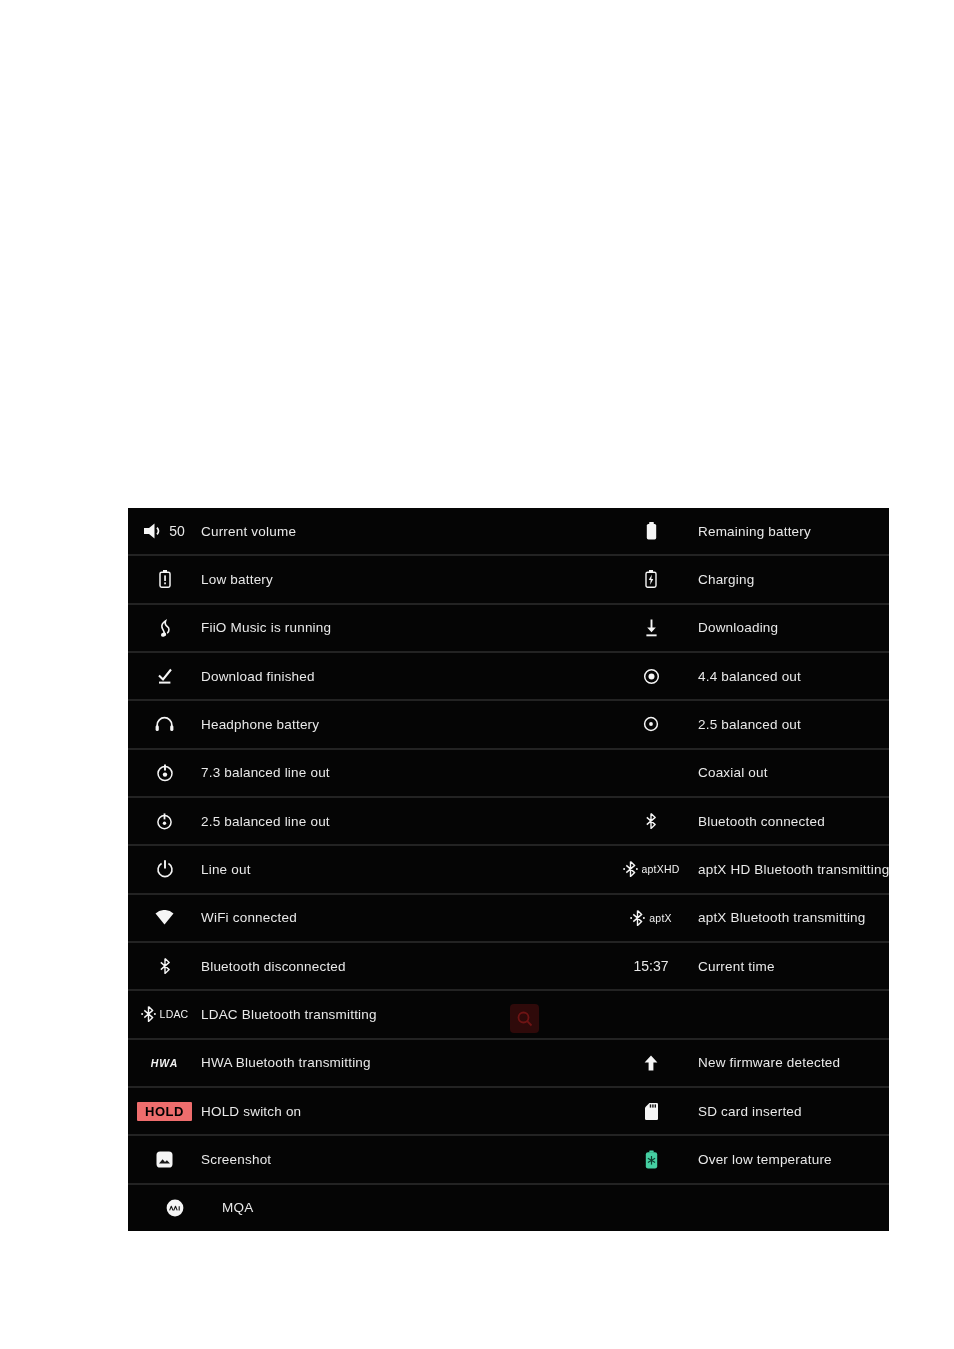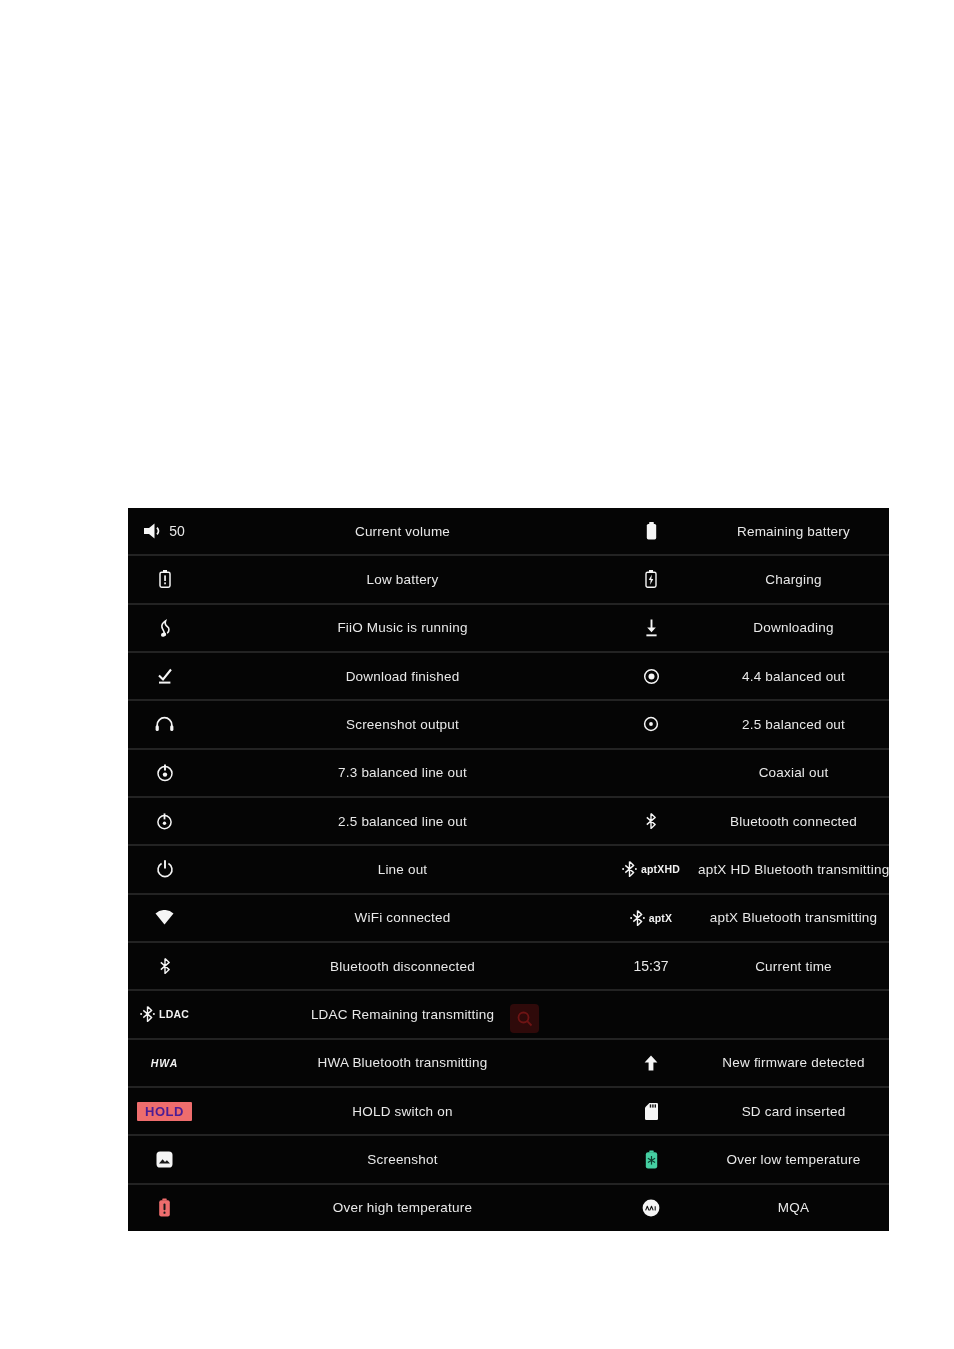--- a/index.html
+++ b/index.html
@@ -1,33 +1,33 @@
 <!DOCTYPE html>
 <html><head>
 <meta charset="utf-8">
 <style>
   html,body{margin:0;padding:0;background:#ffffff;}
   .page{position:relative;width:954px;height:1349px;background:#ffffff;overflow:hidden;
         font-family:"Liberation Sans", sans-serif;}
   .status-table{position:absolute;left:128px;top:508px;width:761px;height:723px;
-                background:#050505;display:flex;flex-direction:column;text-align:center;}
+                background:#050505;display:flex;flex-direction:column;}
   .row{flex:1;display:flex;align-items:center;}
   .row + .row{border-top:2px solid #232323;}
   .half{display:flex;align-items:center;height:100%;}
   .half.left{width:476px;}
   .half.right{width:285px;}
   .icon-cell{display:flex;align-items:center;justify-content:center;gap:4px;height:100%;}
   .half.left  .icon-cell{width:73px;flex:0 0 73px;}
   .half.right .icon-cell{width:94px;flex:0 0 94px;}
   .label{flex:1;color:#e9e9e9;font-size:13.5px;letter-spacing:.2px;white-space:nowrap;}
   .icon{display:inline-flex;align-items:center;justify-content:center;color:#f5f5f5;}
   .t-md{color:#e9e9e9;font-size:14px;}
-  .t-sm{color:#f2f2f2;font-size:10.5px;font-weight:bold;letter-spacing:.2px;}
+  .t-sm{color:#f2f2f2;font-size:10.5px;font-weight:normal;letter-spacing:.2px;}
   .t-hwa{color:#f2f2f2;font-size:10.5px;font-weight:bold;font-style:italic;letter-spacing:1px;}
-  .t-hold{background:#ee6d6d;color:#4c1d95;font-size:13px;font-weight:bold;
+  .t-hold{background:#ee6d6d;color:#000000;font-size:13px;font-weight:bold;
           padding:2px 8px;border-radius:1px;letter-spacing:.5px;}
   .watermark{position:absolute;left:510px;top:1004px;width:29px;height:29px;border-radius:4px;
              background:#340b0b;display:flex;align-items:center;justify-content:center;opacity:.9;}
 </style>
 </head>
 <body>
 
 <div class="page">
 
   <div class="status-table" id="table">
@@ -140,21 +140,21 @@
       <div class="half left">
         <span class="icon-cell">
             <span class="icon">
               <svg width="19" height="16" viewBox="0 0 19 16">
                 <path d="M2.2,13 L2.2,9 A7.2,7.2 0 0 1 16.8,9 L16.8,13" stroke="#f5f5f5" stroke-width="1.7" fill="none"></path>
                 <rect x="0.6" y="9.3" width="3.2" height="5.8" rx="1.5" fill="#f5f5f5"></rect>
                 <rect x="15.2" y="9.3" width="3.2" height="5.8" rx="1.5" fill="#f5f5f5"></rect>
               </svg>
             </span>
           </span>
-        <span class="label">Screenshot output</span>
+        <span class="label">Headphone battery</span>
       </div>
       <div class="half right">
         <span class="icon-cell">
             <span class="icon">
               <svg width="16" height="16" viewBox="0 0 16 16">
                 <circle cx="8" cy="8" r="6.4" fill="none" stroke="#f5f5f5" stroke-width="1.5"></circle>
                 <circle cx="8" cy="8" r="1.9" fill="#f5f5f5"></circle>
               </svg>
             </span>
           </span>
@@ -283,21 +283,21 @@
         <span class="icon-cell">
             <span class="icon">
               <svg width="15" height="16" viewBox="0 0 15 16">
                 <path d="M7.5,0.6 L7.5,15.4 L11.7,11.6 L3.3,4.4 M7.5,0.6 L11.7,4.4 L3.3,11.6" stroke="#f5f5f5" stroke-width="1.4" fill="none" stroke-linejoin="round"></path>
                 <circle cx="1.1" cy="8" r="1" fill="#f5f5f5"></circle>
                 <circle cx="13.9" cy="8" r="1" fill="#f5f5f5"></circle>
               </svg>
             </span>
             <span class="t-sm">LDAC</span>
           </span>
-        <span class="label">LDAC Remaining transmitting</span>
+        <span class="label">LDAC Bluetooth transmitting</span>
       </div>
     </div>
 
     <div class="row">
       <div class="half left">
         <span class="icon-cell">
             <span class="t-hwa">HWA</span>
           </span>
         <span class="label">HWA Bluetooth transmitting</span>
       </div>
@@ -359,33 +359,20 @@
                   <line x1="10.1" y1="8.2" x2="2.9" y2="12.4"></line>
                 </g>
               </svg>
             </span>
           </span>
         <span class="label">Over low temperature</span>
       </div>
     </div>
 
     <div class="row">
-      <div class="half left">
-        <span class="icon-cell">
-            <span class="icon">
-              <svg width="13" height="19" viewBox="0 0 13 19">
-                <rect x="4.3" y="0.4" width="4.4" height="2.2" rx="0.6" fill="#ee6d6d"></rect>
-                <rect x="1.2" y="2.2" width="10.6" height="16.2" rx="2" fill="#ee6d6d"></rect>
-                <rect x="5.5" y="5.6" width="2" height="6.6" rx="0.9" fill="#1a1a1a"></rect>
-                <rect x="5.5" y="13.6" width="2" height="2.2" rx="0.9" fill="#1a1a1a"></rect>
-              </svg>
-            </span>
-          </span>
-        <span class="label">Over high temperature</span>
-      </div>
       <div class="half right">
         <span class="icon-cell">
             <span class="icon">
               <svg width="18" height="18" viewBox="0 0 18 18">
                 <circle cx="9" cy="9" r="8.4" fill="#f5f5f5"></circle>
                 <path d="M3.6,11.4 L5.3,7.2 L7,11.4 M7.8,11.4 L9.5,7.2 L11.2,11.4" stroke="#141414" stroke-width="1.1" fill="none" stroke-linejoin="round"></path>
                 <line x1="13.2" y1="7.2" x2="13.2" y2="11.4" stroke="#141414" stroke-width="1.1"></line>
               </svg>
             </span>
           </span>

